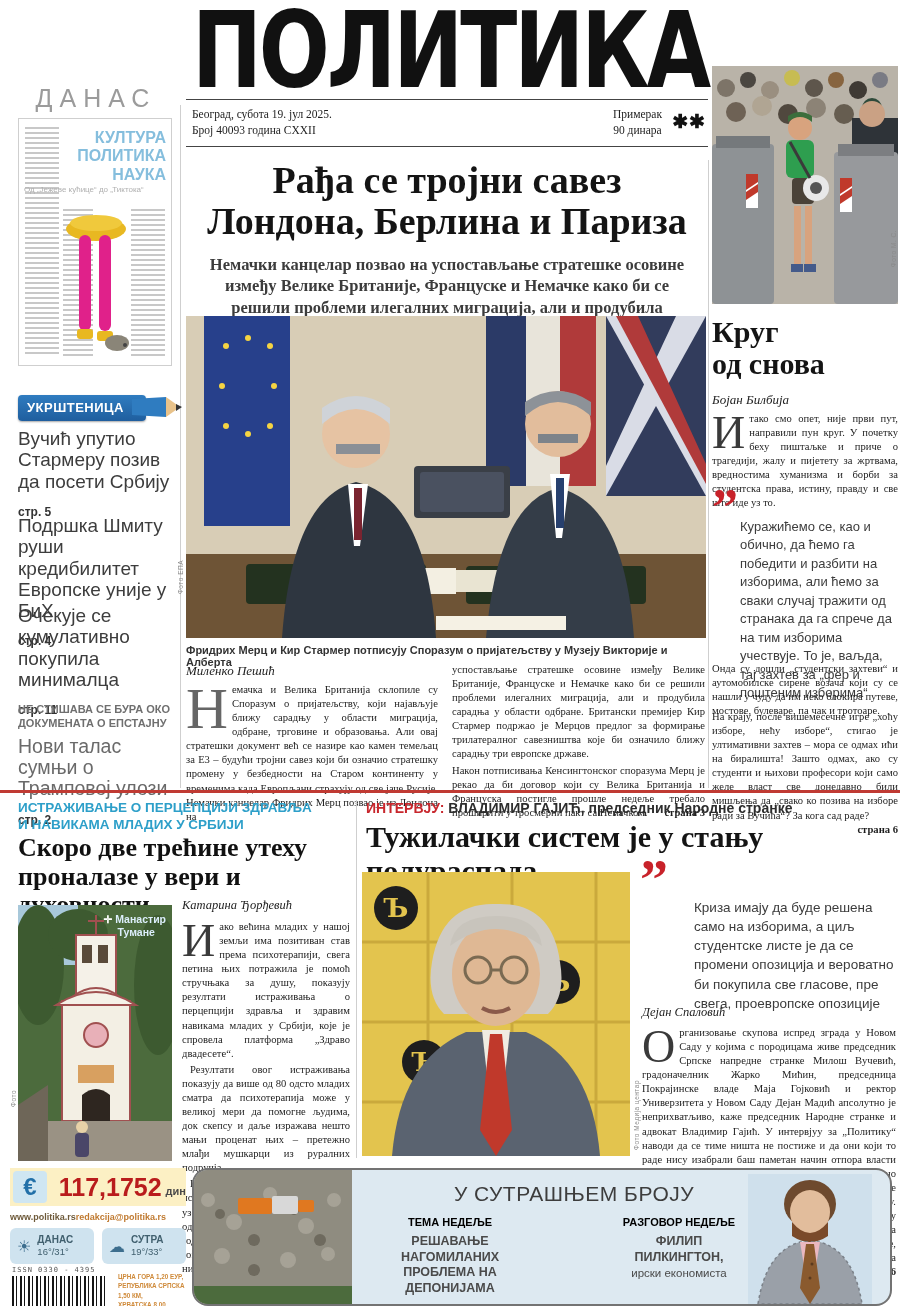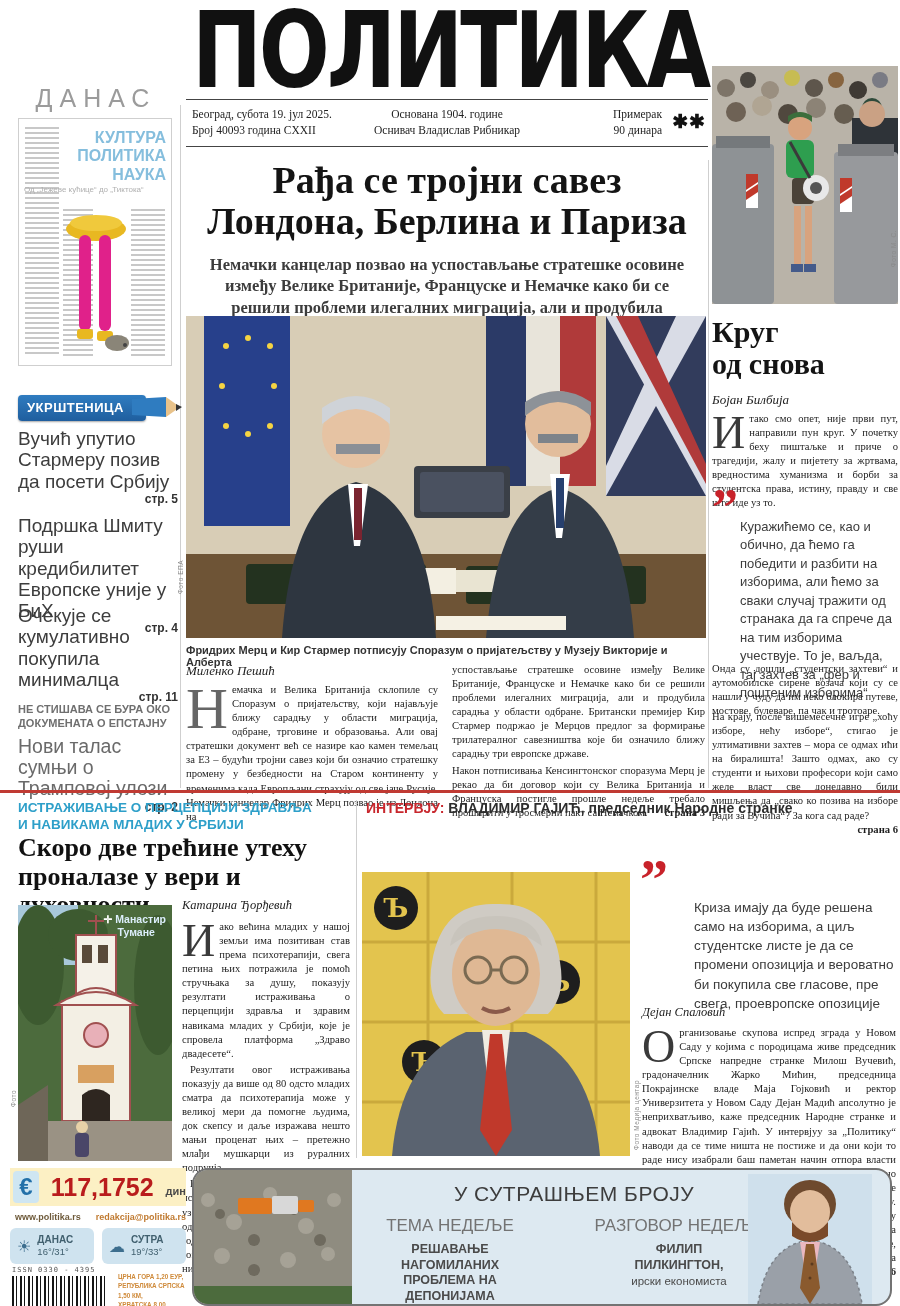--- a/index.html
+++ b/index.html
@@ -15,40 +15,40 @@
     left:185px; top:-10px; width:530px; text-align:center;
     font-family:"DejaVu Sans", sans-serif; font-weight:900;
     font-size:82px; letter-spacing:-3px; color:#111;
     transform:scaleY(1.28) scaleX(1.02); transform-origin:top center;
   }
   .dateline { left:186px; top:99px; width:522px; height:48px;
     border-top:1px solid #444; border-bottom:1px solid #444; }
   .dl-block { position:absolute; top:7px; font-family:"Liberation Serif",serif; font-size:11.5px; color:#222; line-height:1.35; }
   .dl-left { left:6px; }
   .dl-center { left:0; right:0; text-align:center; }
-  .dl-right { right:46px; text-align:right; }
+  .dl-right { right:46px; text-align:center; }
   .dl-stars { position:absolute; right:2px; top:10px; font-size:19px; font-weight:bold; color:#111; letter-spacing:1px; }
 
   
   .danas-h { left:18px; top:84px; width:156px; text-align:center;
     font-family:"Liberation Sans",sans-serif; font-size:25px; color:#9b9b9b; letter-spacing:7px; }
   .thumb { left:18px; top:118px; width:154px; height:248px; border:1px solid #cfcfcf; background:#fff; }
   .thumb .t-cols { position:absolute; background:repeating-linear-gradient(to bottom,#c8c8c8 0 2px,#fff 2px 5px); }
   .thumb-blue { position:absolute; right:5px; top:10px; text-align:right;
     font-family:"Liberation Sans",sans-serif; font-size:16px; font-weight:bold; color:#85bedd; line-height:1.15;margin-left:48px; }
   .thumb-sub { position:absolute; left:5px; right:5px; top:66px; text-align:left;
     font-family:"Liberation Sans",sans-serif; font-size:8px; color:#b0b0b0; }
   .badge { left:18px; top:393px; width:154px; height:30px; }
   .badge-bg { position:absolute; left:0; top:2px; width:128px; height:26px; border-radius:4px;
     background:linear-gradient(#2f7cc0,#1f5e9e); box-shadow:0 1px 2px rgba(0,0,0,.35); }
   .badge-label { position:absolute; left:9px; top:7px; font-family:"Liberation Sans",sans-serif;
     font-size:13px; font-weight:bold; color:#fff; letter-spacing:.5px; }
   .side-item { left:18px; width:160px; font-family:"Liberation Sans",sans-serif; }
   .side-h { font-size:19px; line-height:1.12; color:#3d3d3d; font-weight:500; }
-  .side-p { margin-top:0; font-size:12px; font-weight:bold; color:#333;text-align:right; }
+  .side-p { margin-top:13px; font-size:12px; font-weight:bold; color:#333; }
   .side-kicker { font-size:11px; font-weight:bold; color:#6f6f6f; line-height:1.25; margin-bottom:5px; }
   .side-h2 { font-size:19.5px; line-height:1.1; color:#6a6a6a; }
 
   
   .lead-hl { left:186px; top:160px; width:522px; text-align:center;
     font-size:38px; font-weight:bold; line-height:1.08; color:#141414; }
   .lead-deck { left:205px; top:254px; width:484px; text-align:center;
     font-size:16.5px; font-weight:bold; color:#3c3c3c; line-height:1.3; }
   .lead-photo { left:186px; top:316px; width:520px; height:322px; background:#d9cfbc; }
   .caption { left:186px; top:644px; width:520px; font-family:"Liberation Sans",sans-serif;
@@ -82,60 +82,56 @@
   .int-kicker .red { color:#c8272d; }
   .int-hl { font-size:30px; font-weight:bold; color:#141414; }
   .int-photo { left:362px; top:872px; width:268px; height:284px; background:#e3c34c; }
 
   
   .rate-bar { left:10px; top:1168px; width:176px; height:38px; background:#fcf0c4; display:flex; align-items:center; }
   .euro-tile { width:38px; height:32px; margin-left:3px; background:#cfe6f2; border-radius:4px;
     color:#2270a8; font-size:24px; font-weight:bold; text-align:center; line-height:32px;
     font-family:"Liberation Sans",sans-serif; }
   .rate-val { font-family:"Liberation Sans",sans-serif; font-size:25px; font-weight:bold; color:#b91c1c; margin-left:12px; }
-  .rate-cur { font-family:"Liberation Sans",sans-serif; font-size:11px; font-weight:bold; color:#4a4a4a; margin-left:12px; margin-top:8px; }
-  .links-row { left:10px; top:1212px; width:176px; display:flex; justify-content:flex-end;
-    font-family:"Liberation Sans",sans-serif; font-size:9px; font-weight:bold;gap:15px; }
+  .rate-cur { font-family:"Liberation Sans",sans-serif; font-size:11px; font-weight:bold; color:#4a4a4a; margin-left:4px; margin-top:8px; }
+  .links-row { left:10px; top:1212px; width:176px; display:flex; justify-content:flex-start;
+    font-family:"Liberation Sans",sans-serif; font-size:9px; font-weight:bold; }
   .weather-row { left:10px; top:1228px; width:176px; display:flex; gap:8px; }
   .wx-box { width:84px; height:36px; background:#cfe3ef; border-radius:6px; display:flex; align-items:center; gap:6px;
     font-family:"Liberation Sans",sans-serif; }
   .wx-icon { font-size:16px; color:#3d6e8e; margin-left:7px; }
   .wx-label { font-size:10px; font-weight:bold; color:#41606f; line-height:1.25; }
   .wx-temp { font-weight:normal; font-size:9.5px; }
   .issn { left:12px; top:1266px; font-family:"DejaVu Sans Mono",monospace; font-size:7px; color:#555; letter-spacing:1px; }
   .barcode { left:12px; top:1276px; width:96px; height:30px;
     background:repeating-linear-gradient(to right,#161616 0 2px,#fff 2px 4px,#161616 4px 5px,#fff 5px 8px); }
   .prices { left:118px; top:1272px; width:70px; font-family:"Liberation Sans",sans-serif;
     font-size:6.3px; font-weight:bold; color:#cf8a3a; line-height:1.5; }
 
   .tm-box { left:192px; top:1168px; width:700px; height:138px; background:#dde9f1;
     border:2px solid #737373; border-radius:16px; }
   .tm-photo { position:absolute; left:0; top:0; width:158px; height:134px; border-radius:14px 0 0 14px; overflow:hidden; background:#8c8c84; }
   .tm-title { position:absolute; left:170px; top:12px; width:420px; text-align:center;
     font-family:"Liberation Sans",sans-serif; font-size:21px; color:#3d3d3d; letter-spacing:.5px; }
   .tm-col { position:absolute; top:46px; text-align:center; font-family:"Liberation Sans",sans-serif; }
-  .tm-label { font-size:17px; font-weight:normal; color:#737373; margin-bottom:6px; }
+  .tm-label { font-size:11px; font-weight:bold; color:#000000; margin-bottom:6px; }
   .tm-text { font-size:12.5px; font-weight:bold; color:#4a4a4a; line-height:1.25; }
   .tm-role { font-size:11.5px; font-weight:normal; color:#4a4a4a; margin-top:2px; }
   .tm-man { position:absolute; right:18px; top:4px; width:124px; height:130px; overflow:hidden; }
 </style>
 </head>
 <body>
 
 <div id="page">
 
   <div class="abs logo">ПОЛИТИКА</div>
   <div class="abs dateline">
     <div class="dl-block dl-left">
       <div>Београд, субота 19. јул 2025.</div>
       <div>Број 40093 година CXXII</div>
-    </div>
-    <div class="dl-block dl-center">
-      <div>Основана 1904. године</div>
-      <div>Оснивач Владислав Рибникар</div>
     </div>
     <div class="dl-block dl-right">
       <div>Примерак</div>
       <div>90 динара</div>
     </div>
     <div class="dl-stars">✱✱</div>
   </div>
 
   <div class="abs vline" style="left:180px; top:105px; height:683px;"></div>
   <div class="abs vline" style="left:708px; top:160px; height:628px;"></div>
@@ -375,20 +371,21 @@
     <div><span class="dropcap">И</span><span>ако већина младих у нашој земљи има позитиван став према психотерапији, свега петина њих потражила је помоћ стручњака за душу, показују резултати истраживања о перцепцији здравља и здравим навикама младих у Србији, које је спровела платформа „Здраво двадесете“.</span></div>
     <div style="margin-top:2px; text-indent:8px;">Резултати овог истраживања показују да више од 80 одсто младих сматра да психотерапија може у великој мери да помогне људима, док скепсу и даље изражава нешто мањи проценат њих – претежно млађи мушкарци из руралних подручја.</div>
     <div style="margin-top:2px; text-indent:8px;"><span>Како истичу аутори овог истраживања, које је спроведено на узорку од 600 испитаника, старости од 19 до 25, односно од 26 до 30 година из целе Србије, ови резултати говоре да ментално здравље више није табу тема.</span> <span class="page-ref">страна 7</span></div>
   </div>
 
   <div class="abs vline" style="left:356px; top:800px; height:358px;"></div>
 
   <div class="abs int-kicker" style="left:366px; top:800px; width:530px;">
     <span class="red">ИНТЕРВЈУ:</span><span> ВЛАДИМИР ГАЈИЋ, председник Народне странке</span>
   </div>
+  <div class="abs int-hl" style="left:366px; top:820px; width:530px;">Тужилачки систем је у стању полураспада</div>
 
   <div class="abs int-photo">
     <svg width="268" height="284" viewBox="0 0 268 284">
       <rect width="268" height="284" fill="#e3c44e"></rect>
       <g stroke="#caa93c" stroke-width="3">
         <line x1="0" y1="70" x2="268" y2="70"></line>
           <line x1="0" y1="150" x2="268" y2="150"></line>
           <line x1="0" y1="230" x2="268" y2="230"></line>
         <line x1="66" y1="0" x2="66" y2="284"></line>
           <line x1="150" y1="0" x2="150" y2="284"></line>

